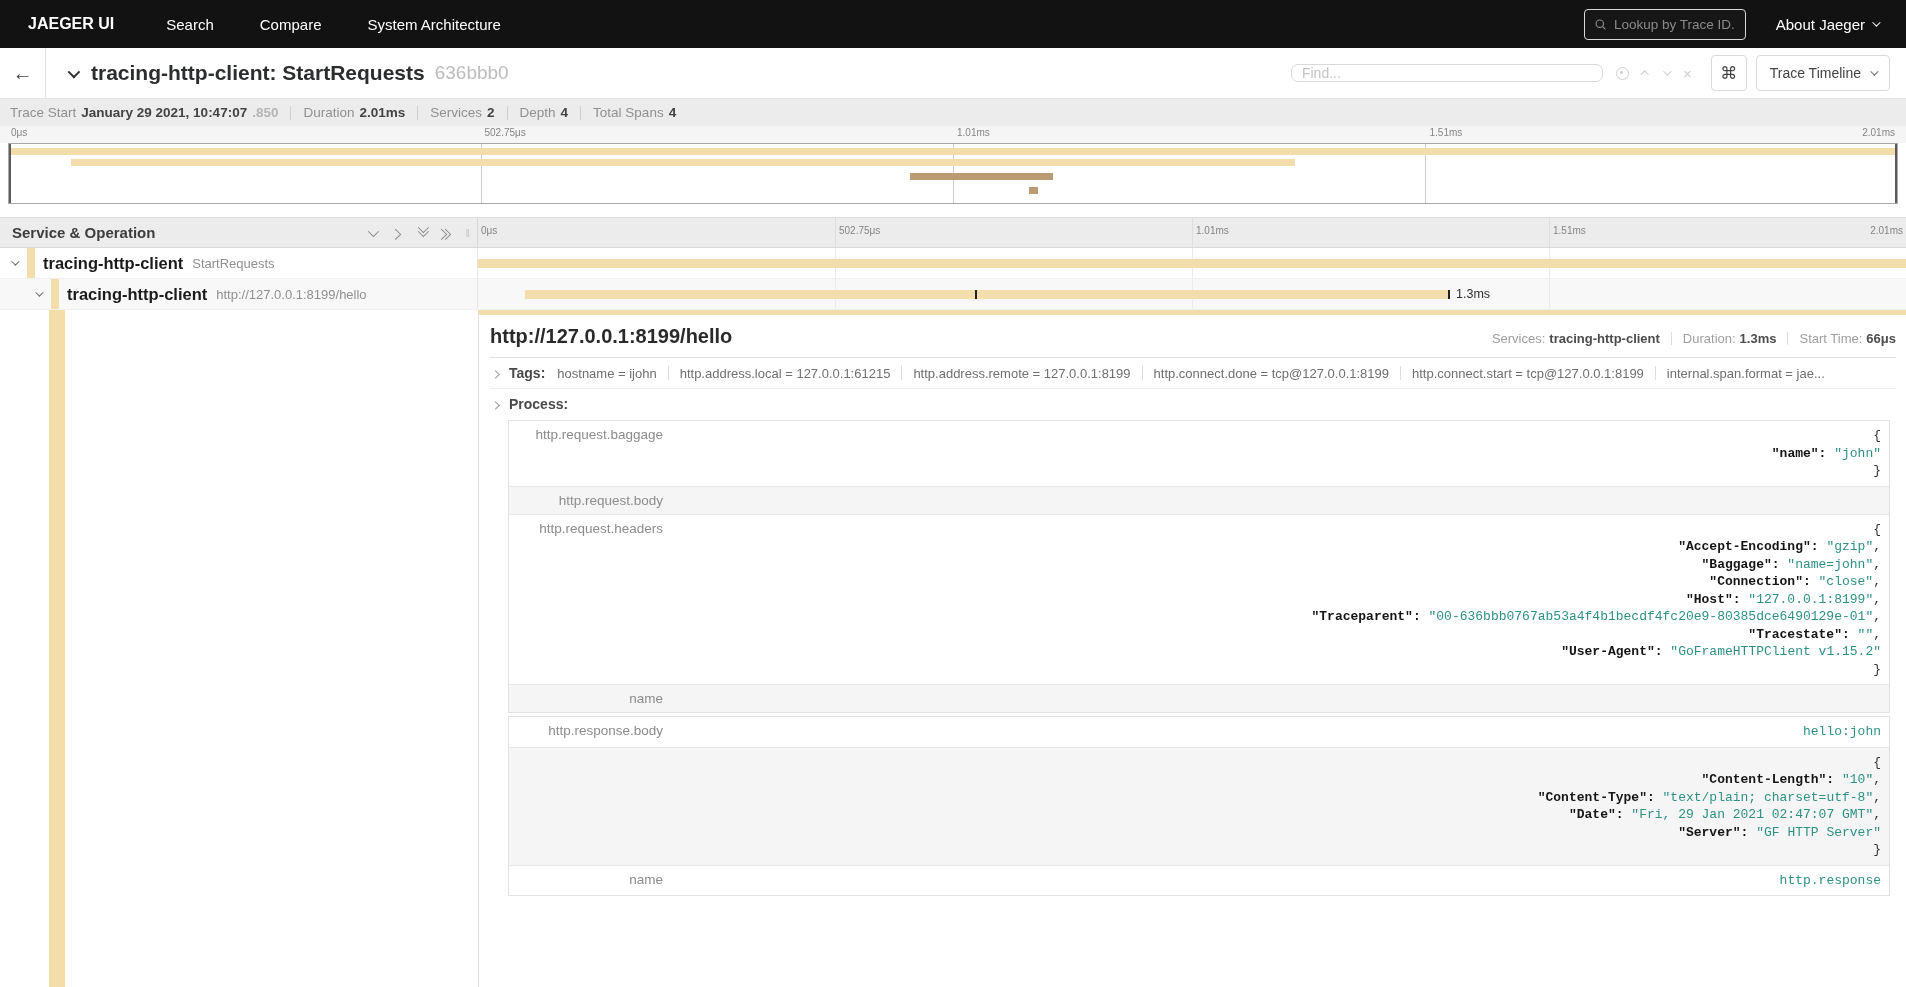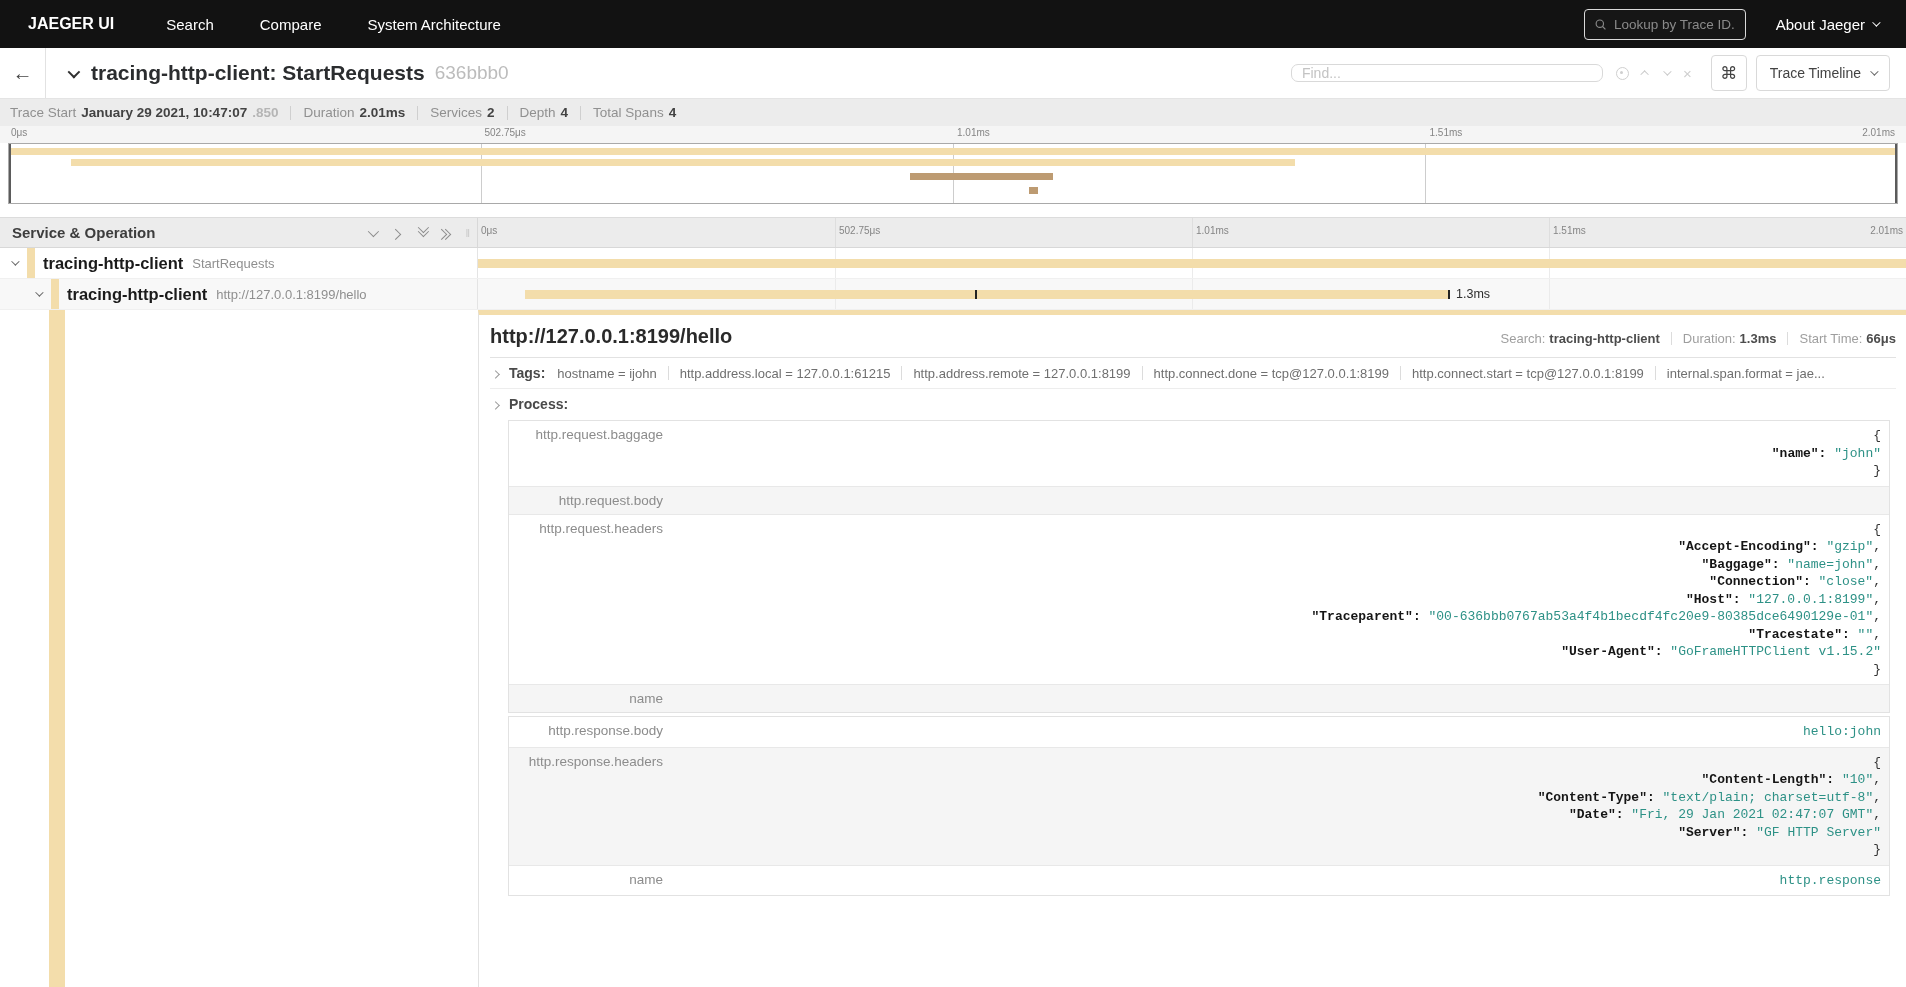--- a/index.html
+++ b/index.html
@@ -295,21 +295,21 @@
     </div>
 </div>
 
 <div class="detail-left">
   <div class="detail-stripe"></div>
 </div>
 <div class="detail-wrap">
   <div class="d-head">
     <span class="d-title">http://127.0.0.1:8199/hello</span>
     <span class="d-meta">
-      <span class="lbl">Search:</span>
+      <span class="lbl">Services:</span>
         <b>tracing-http-client</b>
       <span class="msep"></span>
       <span class="lbl">Duration:</span>
         <b>1.3ms</b>
       <span class="msep"></span>
       <span class="lbl">Start Time:</span>
         <b>66μs</b>
     </span>
   </div>
   <div class="d-div"></div>
@@ -375,21 +375,20 @@
       </div>
   </div>
 
   <div>
     <div class="kv-table">
         <div class="kv-row">
           <div class="kv-key">http.response.body</div>
           <div class="kv-val"><span class="teal">hello:john</span></div>
         </div>
         <div class="kv-row">
-          <div class="kv-key">http.response.headers</div>
           <div class="kv-val">
             <div class="json-block">
               <div class="json-line">{</div>
               <div class="json-line ind"><span class="json-key">"Content-Length":</span><span class="teal"> "10"</span>,</div>
               <div class="json-line ind"><span class="json-key">"Content-Type":</span><span class="teal"> "text/plain; charset=utf-8"</span>,</div>
               <div class="json-line ind"><span class="json-key">"Date":</span><span class="teal"> "Fri, 29 Jan 2021 02:47:07 GMT"</span>,</div>
               <div class="json-line ind"><span class="json-key">"Server":</span><span class="teal"> "GF HTTP Server"</span></div>
               <div class="json-line">}</div>
             </div>
           </div>

